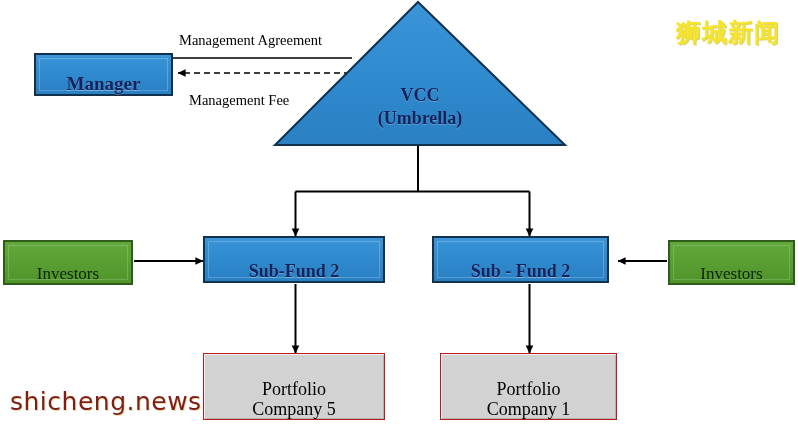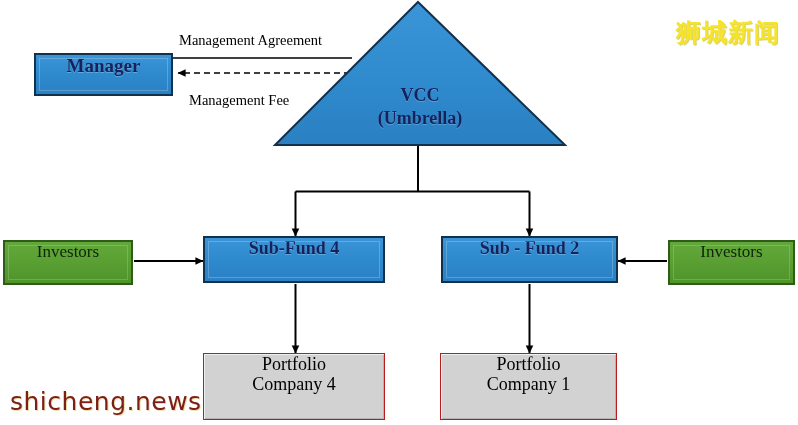--- a/index.html
+++ b/index.html
@@ -20,21 +20,21 @@
     left: 0;
     top: 0;
     width: 798px;
     height: 425px;
     pointer-events: none;
   }
   .node {
     position: absolute;
     box-sizing: border-box;
     display: flex;
-    align-items: flex-start;
+    align-items: flex-end;
     justify-content: center;
     text-align: center;
     line-height: 1.12;
   }
   
   .box-blue {
     background: linear-gradient(180deg, #3b95d8 0%, #2f8ace 45%, #2a81c4 100%);
     border: 2px solid #12314d;
     color: #15225c;
     font-weight: bold;
@@ -72,21 +72,21 @@
 
   #manager {
     left: 34px; top: 53px; width: 139px; height: 43px;
     font-size: 19px;
   }
   #subfund1 {
     left: 203px; top: 236px; width: 182px; height: 47px;
     font-size: 18px;
   }
   #subfund2 {
-    left: 441px; top: 236px; width: 177px; height: 47px;
+    left: 432px; top: 236px; width: 177px; height: 47px;
     font-size: 18px;
   }
   #investors-left {
     left: 3px; top: 240px; width: 130px; height: 45px;
     font-size: 17px;
   }
   #investors-right {
     left: 668px; top: 240px; width: 127px; height: 45px;
     font-size: 17px;
   }
@@ -205,37 +205,37 @@
   </div>
 
   <div id="manager" class="node box-blue">
     <span>Manager</span>
   </div>
 
   <div id="label-fee" class="edge-label">Management Fee</div>
   <div id="label-agreement" class="edge-label">Management Agreement</div>
 
   <div id="subfund1" class="node box-blue">
-    <span>Sub-Fund 4</span>
+    <span>Sub-Fund 2</span>
   </div>
   <div id="subfund2" class="node box-blue">
     <span>Sub - Fund 2</span>
   </div>
 
   <div id="investors-left" class="node box-green">
     <span>Investors</span>
   </div>
   <div id="investors-right" class="node box-green">
     <span>Investors</span>
   </div>
 
   <div id="portfolio1" class="node box-gray">
     <div>
       <div>Portfolio</div>
-      <div>Company 4</div>
+      <div>Company 5</div>
     </div>
   </div>
   <div id="portfolio2" class="node box-gray">
     <div>
       <div>Portfolio</div>
       <div>Company 1</div>
     </div>
   </div>
 
   <div id="wm-cn">狮城新闻</div>

